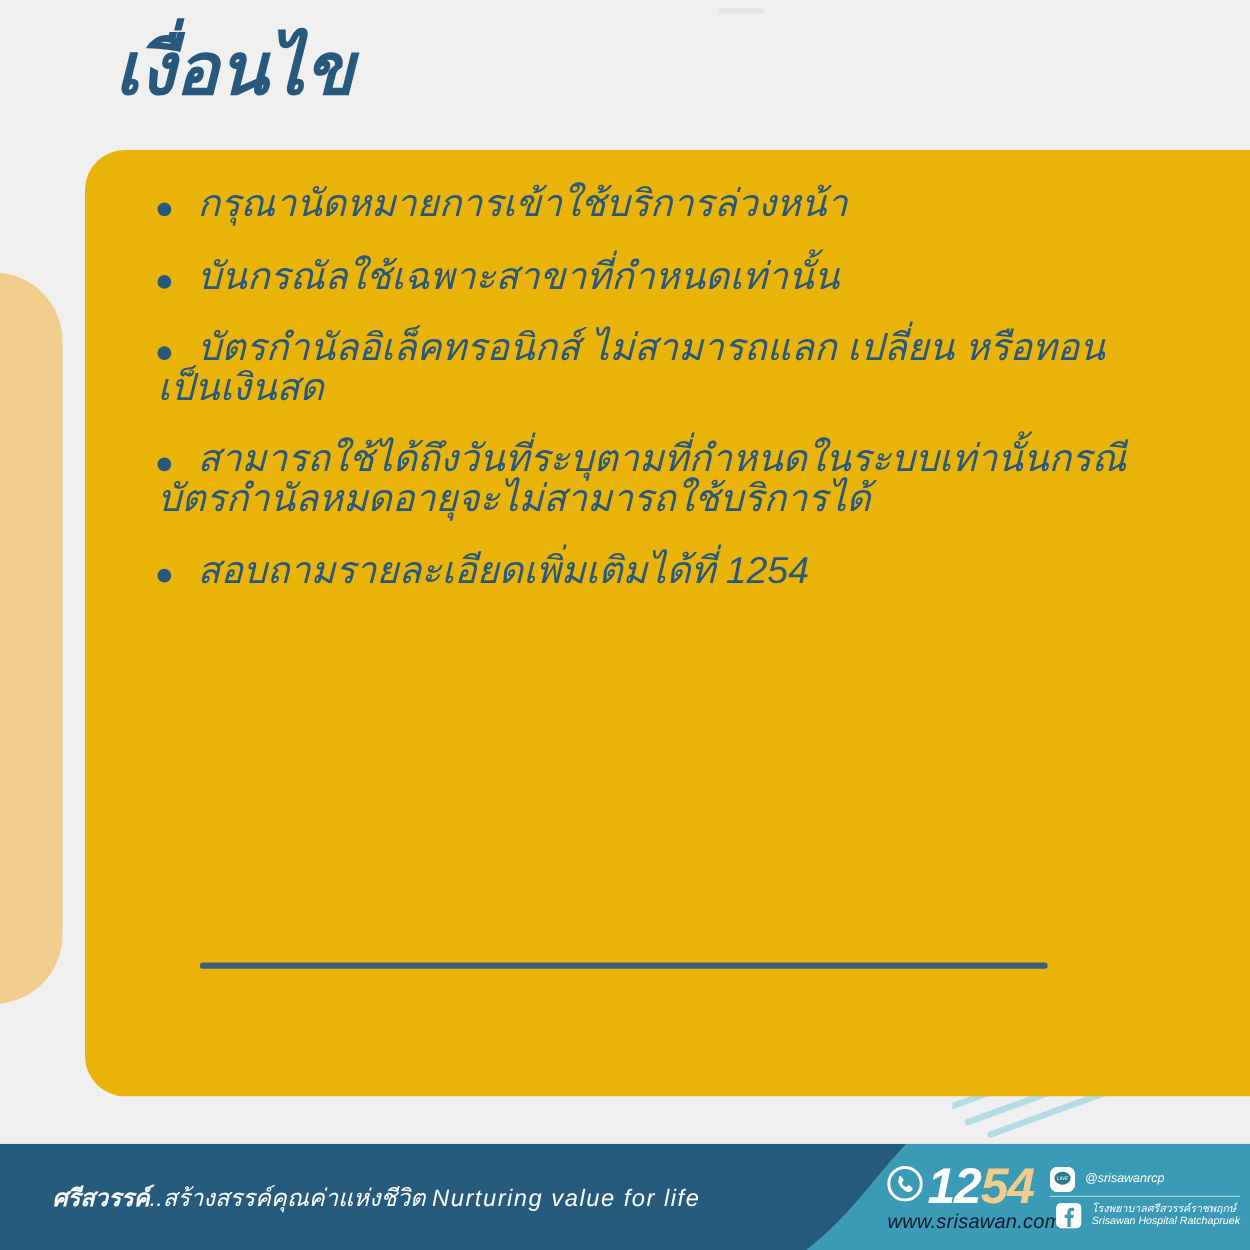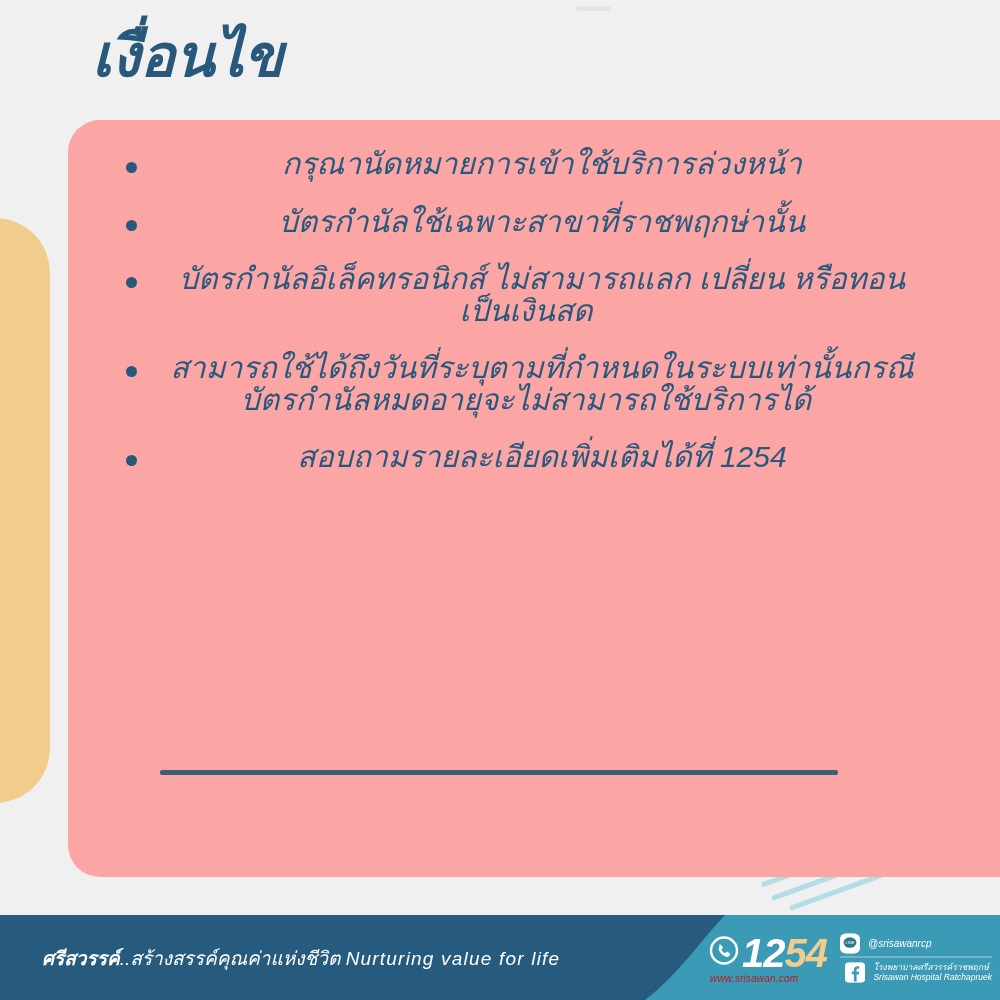--- a/index.html
+++ b/index.html
@@ -74,24 +74,23 @@
     line-height:1.1;
     z-index:5;
     white-space:nowrap;
   }
 
   
   .card {
     position:absolute;
     left:68px; top:120px;
     width:932px; height:757px;
-    background:#fca5a5;
+    background:#eab308;
     border-radius:32px 0 0 32px;
     z-index:3;
-    text-align:center;
   }
 
   
   .list {
     position:absolute;
     left:58px; top:28px;
     width:800px;
   }
   .item {
     position:relative;
@@ -170,24 +169,24 @@
   }
   .phone-icon { display:block; }
   .phone-num {
     font-size:40px;
     font-weight:bold;
     letter-spacing:-1px;
     line-height:1;
   }
   .phone-num .gold { color:#f0cd8c; }
   .website {
-    font-size:10px;
+    font-size:16px;
     letter-spacing:.2px;
     margin-top:0;
-    color:#b91c1c;
+    color:#0f172a;
     margin-left:2px;
   }
 
   .social-block {
     position:absolute;
     left:840px; top:50%;
     transform:translateY(-50%);
     z-index:3;
     width:152px;
   }
@@ -261,21 +260,21 @@
     <div class="list">
 
       <div class="item">
         <span class="dot"></span>
         <span class="txt">กรุณานัดหมายการเข้าใช้บริการล่วงหน้า</span>
       </div>
 
 
       <div class="item">
         <span class="dot"></span>
-        <span class="txt">บัตรกำนัลใช้เฉพาะสาขาที่ราชพฤกษ่านั้น</span>
+        <span class="txt">บันกรณัลใช้เฉพาะสาขาที่กำหนดเท่านั้น</span>
       </div>
 
       <div class="item">
         <span class="dot"></span>
         <span class="txt">บัตรกำนัลอิเล็คทรอนิกส์ ไม่สามารถแลก เปลี่ยน หรือทอนเป็นเงินสด</span>
       </div>
 
       <div class="item">
         <span class="dot"></span>
         <span class="txt">สามารถใช้ได้ถึงวันที่ระบุตามที่กำหนดในระบบเท่านั้นกรณีบัตรกำนัลหมดอายุจะไม่สามารถใช้บริการได้</span>

